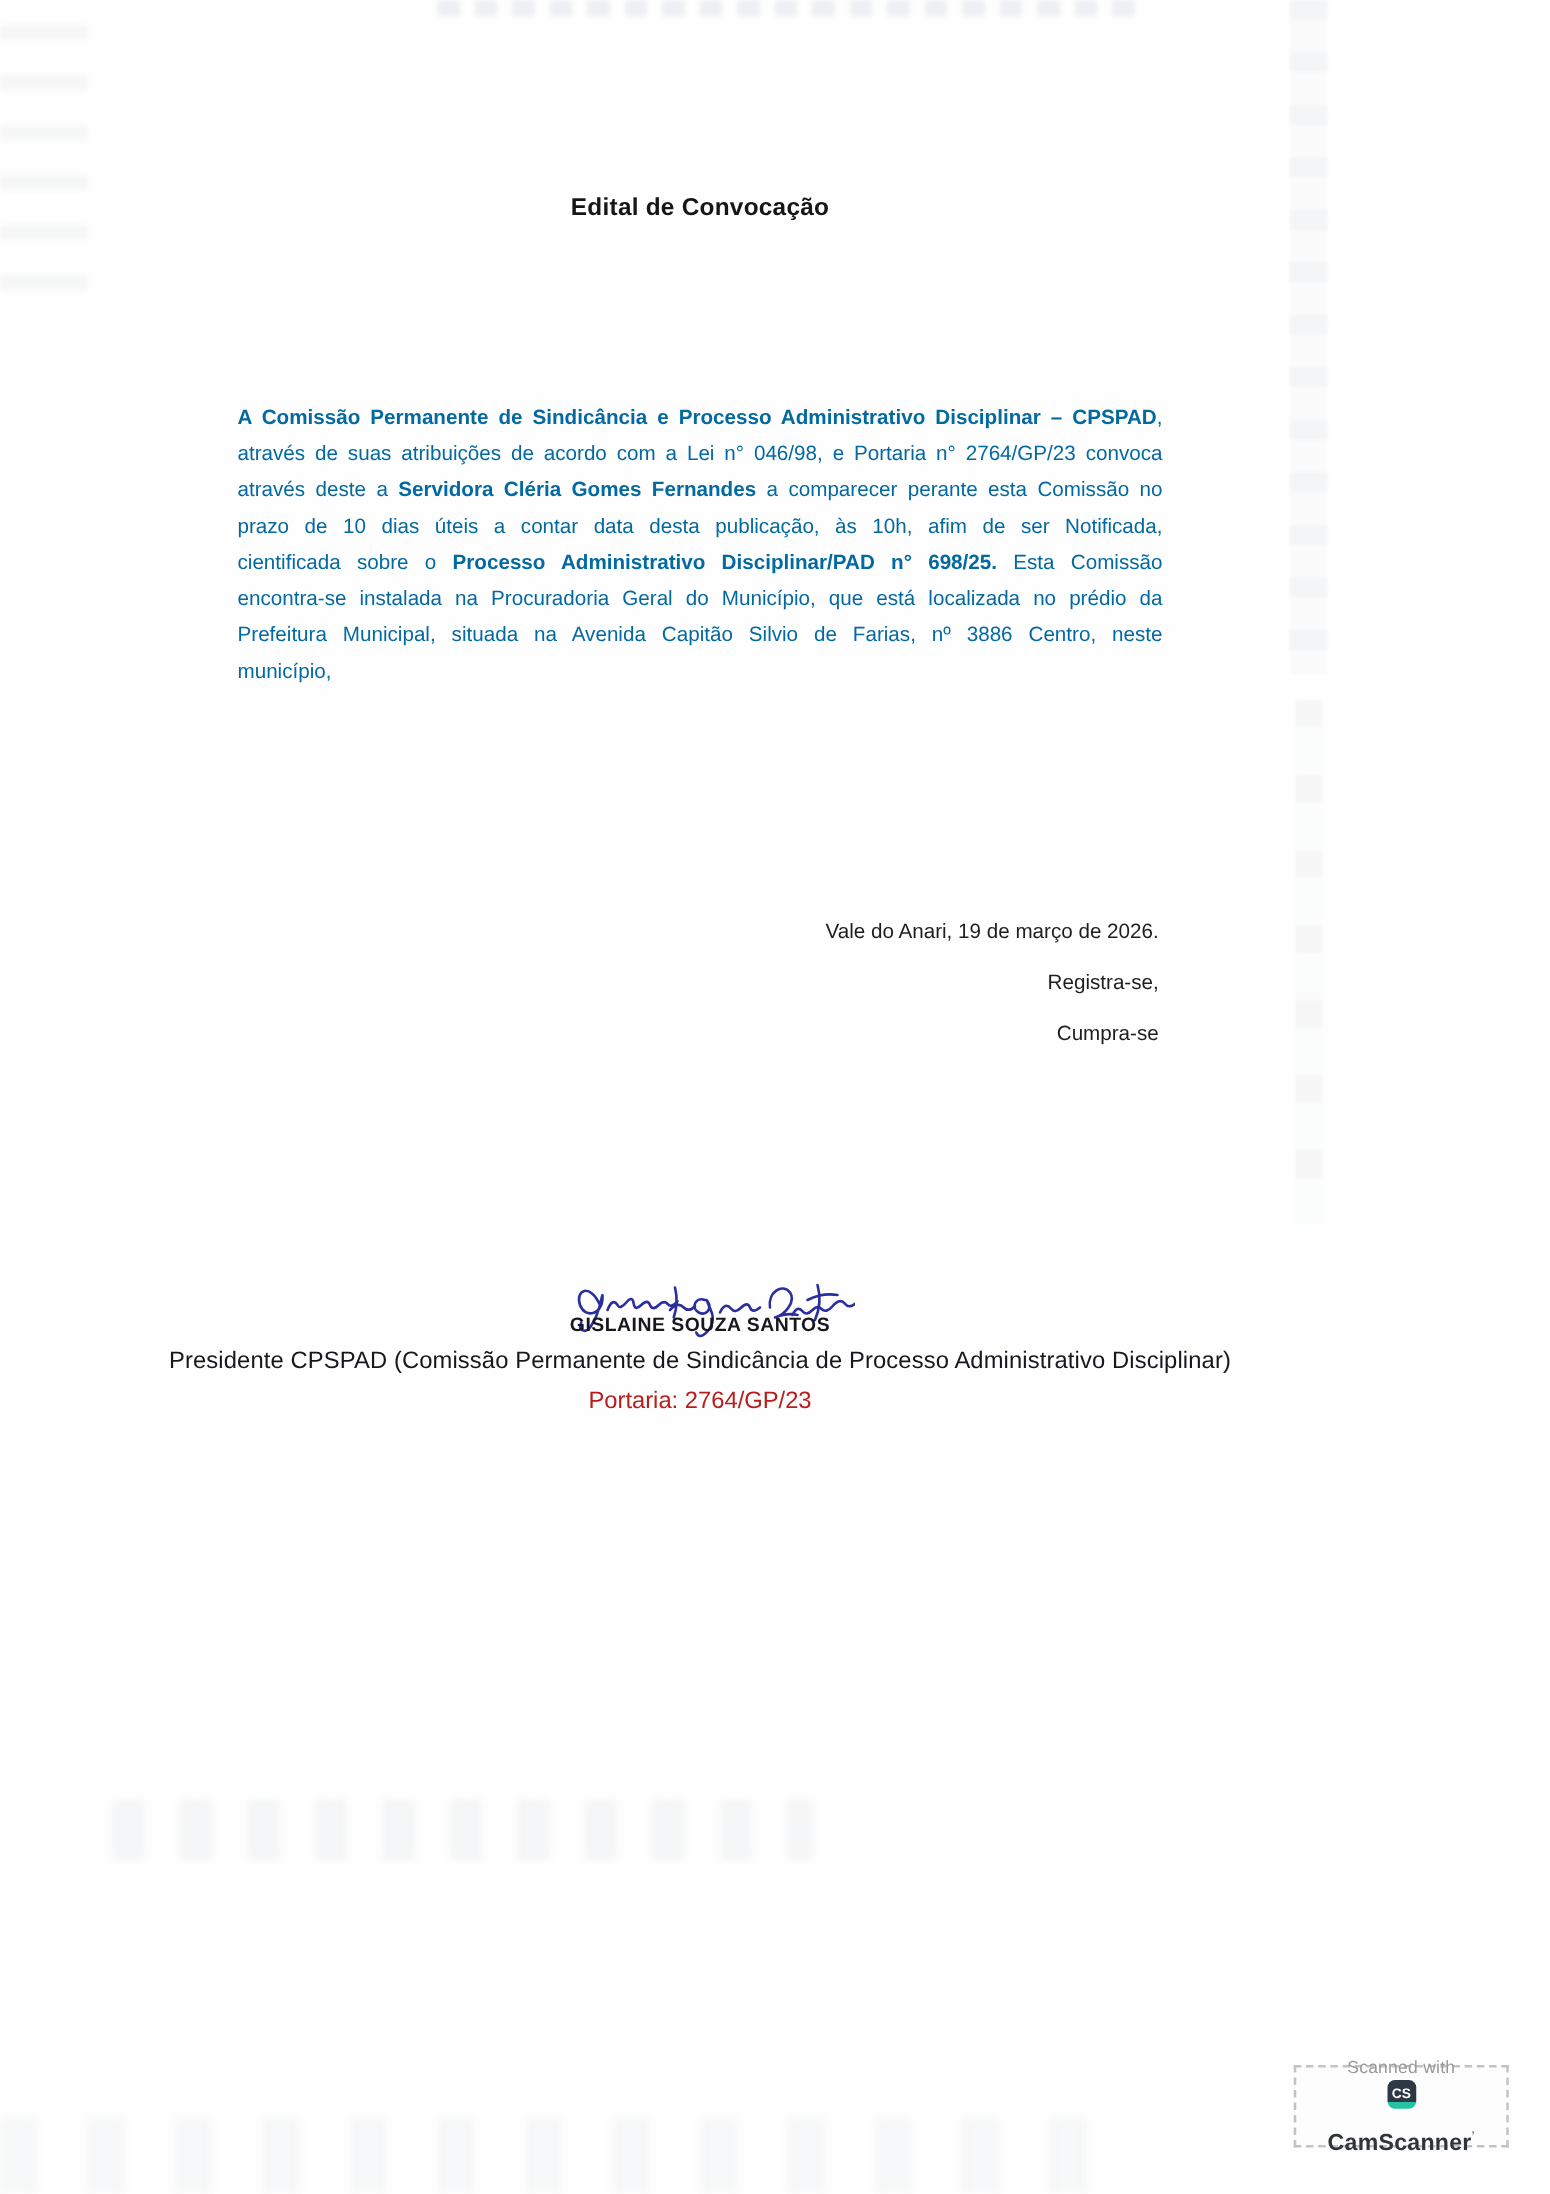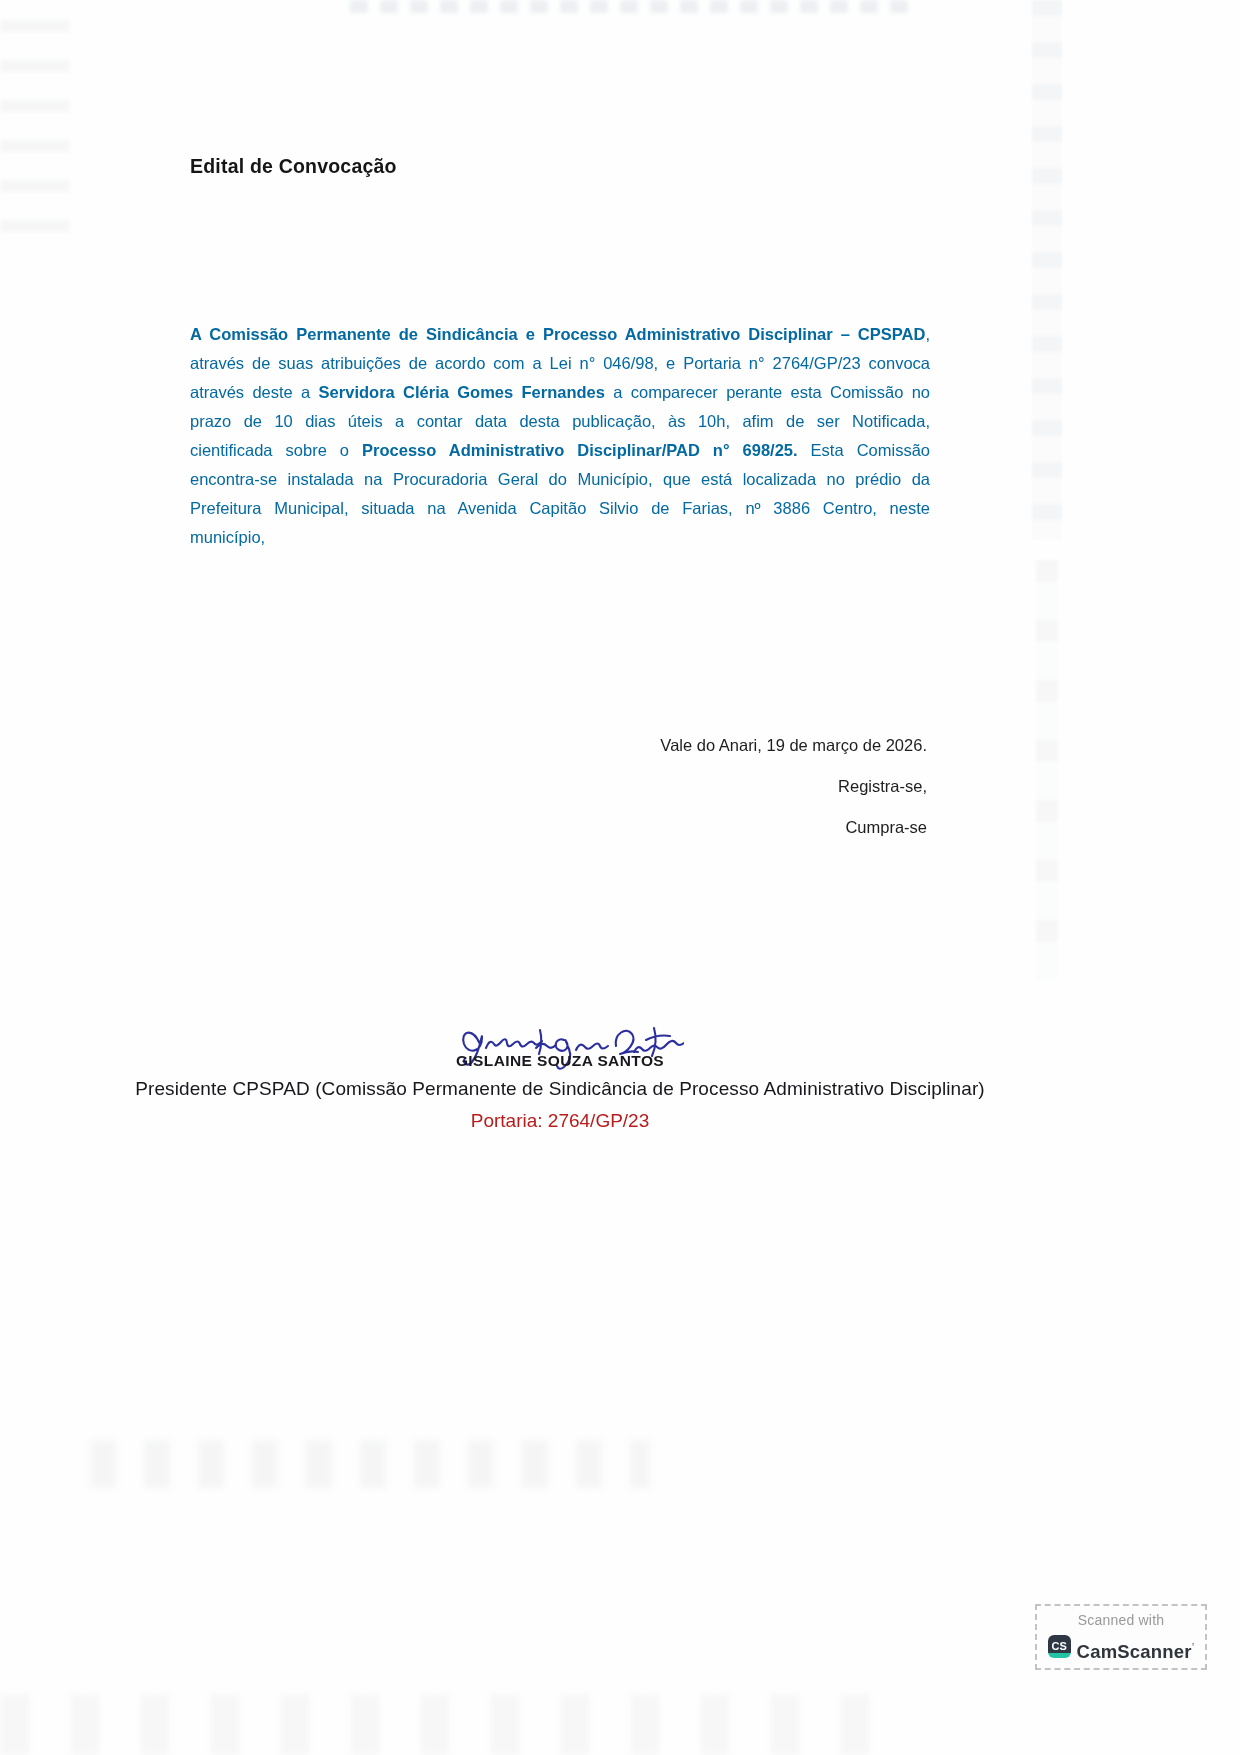--- a/index.html
+++ b/index.html
@@ -51,20 +51,21 @@
     background: repeating-linear-gradient(180deg, rgba(60,70,90,0.04) 0 12px, rgba(0,0,0,0) 12px 40px);
     filter: blur(2px);
   }
 
   
   .doc-title {
     position: absolute;
     left: 190px;
     top: 155px;
     width: 740px;
+    text-align: center;
     font-size: 19.5px;
     font-weight: bold;
     letter-spacing: .2px;
     color: #161616;
   }
   .doc-body {
     position: absolute;
     left: 190px;
     top: 303px;
     width: 740px;
@@ -121,40 +122,41 @@
     margin-top: 10px;
     font-size: 19px;
     font-weight: 400;
     color: #b91c1c;
   }
 
   
   .cs-badge {
     position: absolute;
     right: 33px;
-    top: 1604px;
+    top: 1652px;
     width: 168px;
     height: 62px;
     border: 2px dashed #c3c3c3;
     background: #fdfdfd;
     display: flex;
     flex-direction: column;
     align-items: center;
     justify-content: center;
     gap: 3px;
   }
   .cs-scanned {
     font-size: 14px;
     color: #999999;
     letter-spacing: .2px;
   }
   .cs-row {
     display: flex;
     align-items: center;
     gap: 6px;
+    flex-direction: column;
   }
   .cs-logo {
     width: 23px;
     height: 23px;
     border-radius: 6px;
     background: linear-gradient(to top, #23c3a4 0 5px, #2e3844 5px);
     color: #ffffff;
     font-size: 11px;
     font-weight: bold;
     display: flex;

